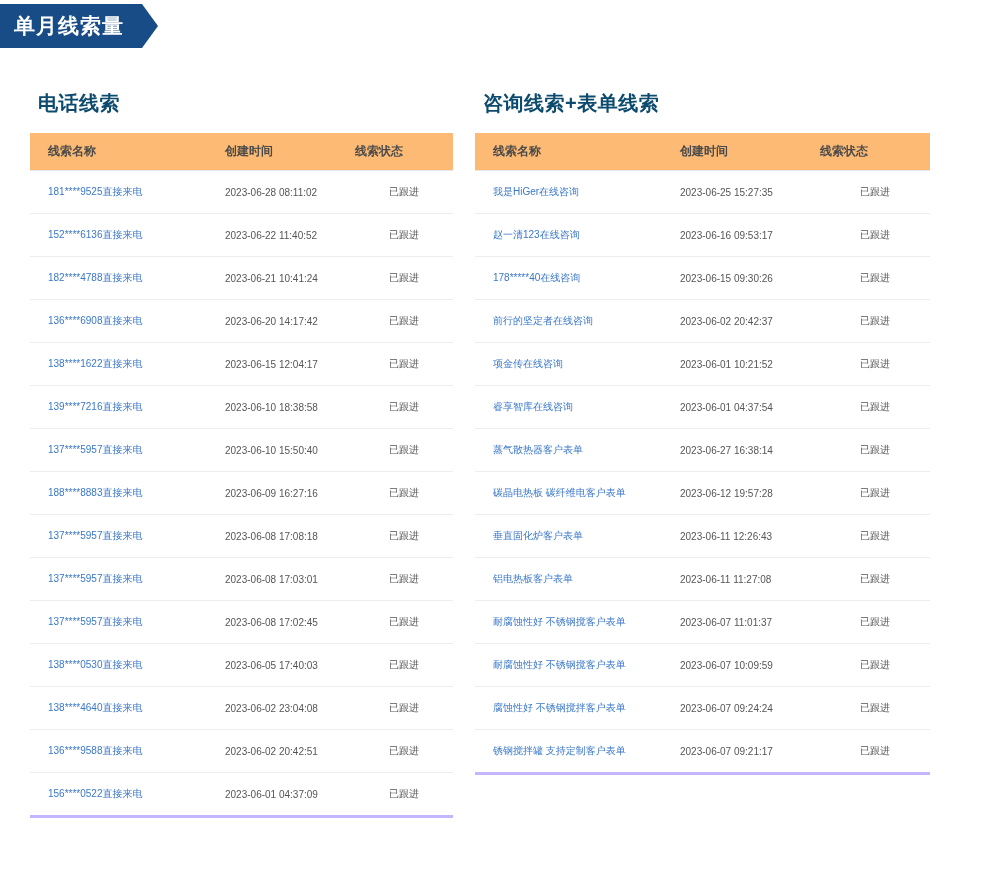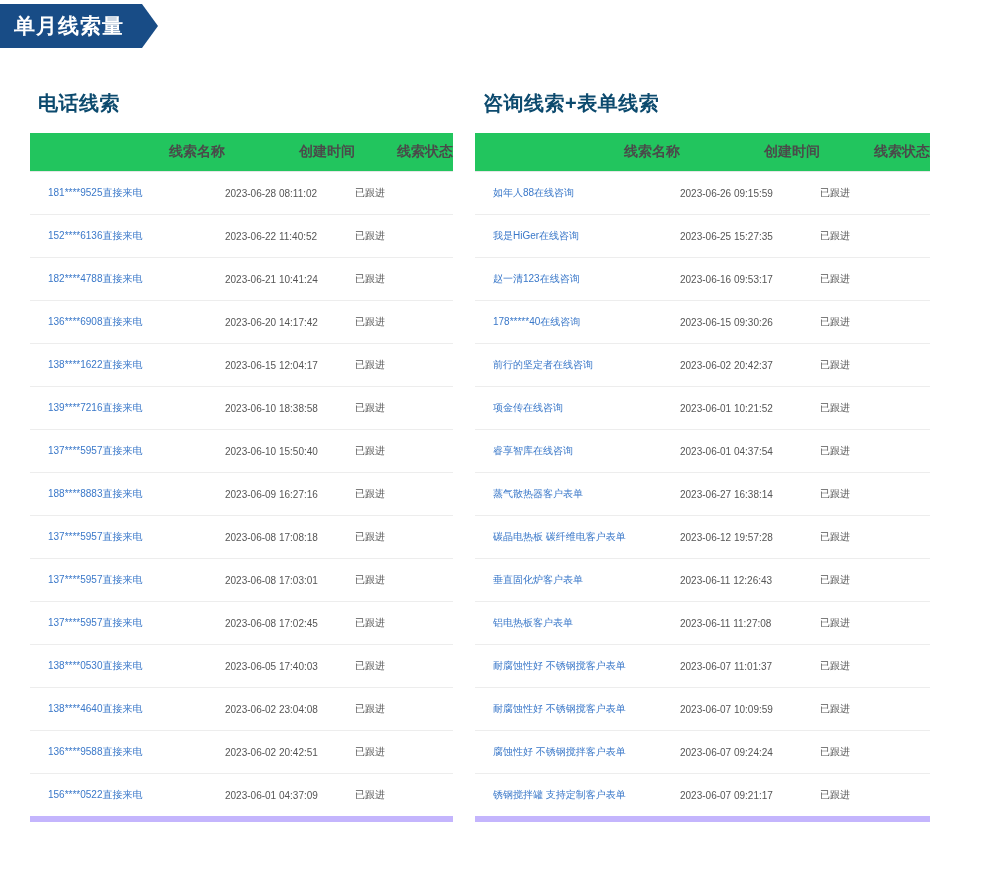--- a/index.html
+++ b/index.html
@@ -77,25 +77,25 @@
   table.lead-table {
     border-collapse: collapse;
     font-size: 10px;
     color: #555;
     table-layout: fixed;
   }
   .col-left table.lead-table { width: 423px; }
   .col-right table.lead-table { width: 455px; }
 
   table.lead-table thead th {
-    background: #22c55e;
+    background: #fdba74;
     color: #4a4a4a;
-    font-size: 14px;
+    font-size: 12px;
     font-weight: bold;
-    text-align: right;
+    text-align: left;
     padding: 10px 0 10px 0;
     height: 30px;
     box-sizing: border-box;
     border-bottom: 1px solid #e6e6e6;
   }
   table.lead-table tbody td {
     padding: 0;
     height: 42px;
     border-bottom: 1px solid #ededed;
     font-size: 10px;
@@ -116,23 +116,24 @@
   .col-right .c-time { width: 140px; }
   .col-right .c-status { width: 110px; }
 
   td.c-name a {
     color: #3A78C9;
     text-decoration: none;
     margin-top: 36px;
   }
   td.c-status {
     color: #555555;
+    text-align: center;
   }
   table.lead-table tbody tr:last-child td {
-    border-bottom: 6px solid #c4b5fd;
+    border-bottom: 3px solid #c4b5fd;
   }
 </style>
 </head>
 <body>
 
 <div class="ribbon">
   <div class="ribbon-body">单月线索量</div>
   <div class="ribbon-arrow"></div>
 </div>
 
@@ -233,25 +234,20 @@
     <table class="lead-table">
       <thead>
         <tr>
           <th class="c-name">线索名称</th>
           <th class="c-time">创建时间</th>
           <th class="c-status">线索状态</th>
         </tr>
       </thead>
       <tbody id="right-body">
           <tr>
-            <td class="c-name"><a href="#">如年人88在线咨询</a></td>
-            <td class="c-time">2023-06-26 09:15:59</td>
-            <td class="c-status">已跟进</td>
-          </tr>
-          <tr>
             <td class="c-name"><a href="#">我是HiGer在线咨询</a></td>
             <td class="c-time">2023-06-25 15:27:35</td>
             <td class="c-status">已跟进</td>
           </tr>
           <tr>
             <td class="c-name"><a href="#">赵一清123在线咨询</a></td>
             <td class="c-time">2023-06-16 09:53:17</td>
             <td class="c-status">已跟进</td>
           </tr>
           <tr>

